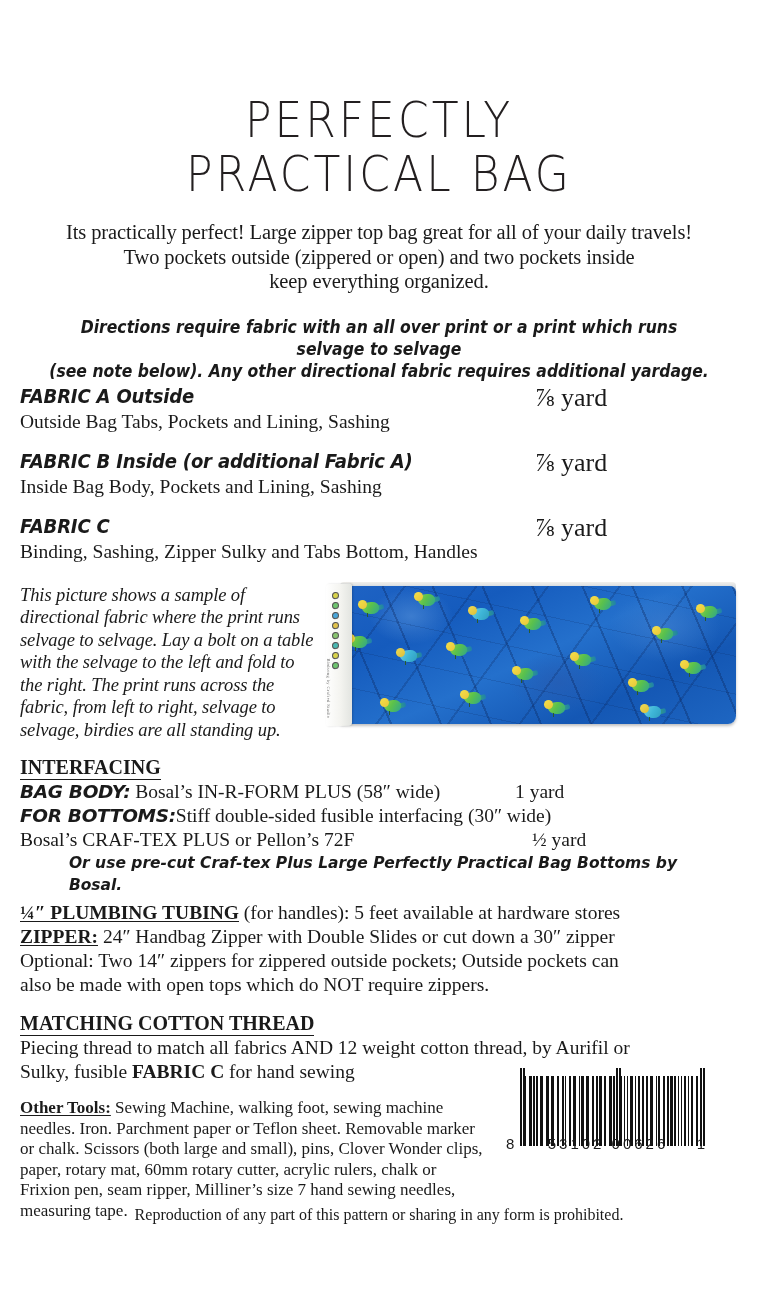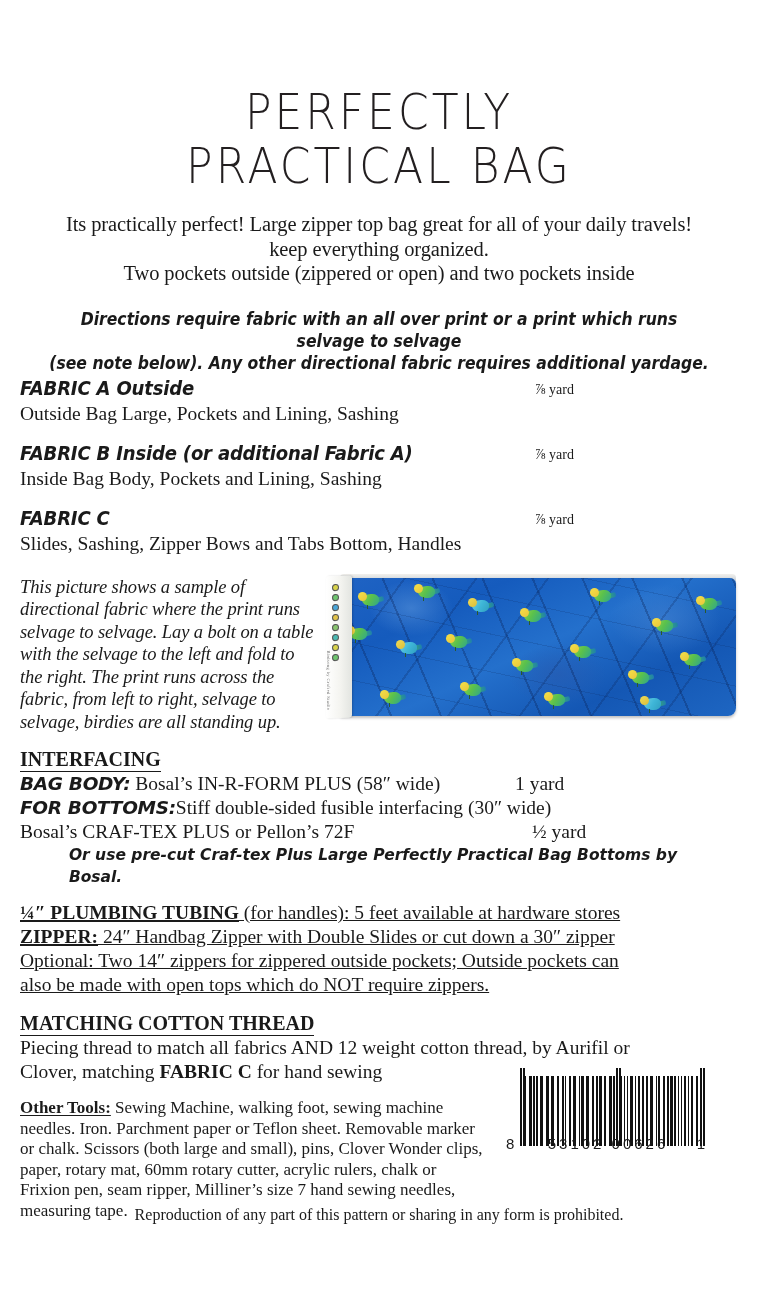--- a/index.html
+++ b/index.html
@@ -13,21 +13,21 @@
   body {
     font-family: "Liberation Serif", serif;
     color: #1a1a1a;
     position: relative;
     overflow: hidden;
   }
 
   .page {
     width: 758px;
     height: 1300px;
-    padding: 8px 20px;
+    padding: 16px 20px;
     position: relative;
   }
 
   
   .title-block {
     padding-top: 78px;
     text-align: center;
   }
   .title-line {
     font-family: "DejaVu Sans", sans-serif;
@@ -96,21 +96,21 @@
   }
   .fabric-desc {
     font-size: 19.5px;
     line-height: 24px;
     margin-top: 1px;
   }
   .yardage {
     position: absolute;
     left: 515px;
     top: 1px;
-    font-size: 14px;
+    font-size: 26px;
     line-height: 25px;
   }
   .gap { height: 13px; }
 
   
   .pic-block {
     margin-top: 16px;
     display: flex;
     align-items: flex-start;
   }
@@ -235,21 +235,21 @@
     font-size: 16.5px;
     line-height: 22px;
     padding-left: 52px;
     transform: scaleX(0.94);
     transform-origin: left;
   }
 
   .u { text-decoration: underline; text-underline-offset: 2px; }
   .b { font-weight: bold; }
 
-  .blk { margin-top: 13px; text-decoration: underline; }
+  .blk { margin-top: 5px; }
 
   .tools {
     margin-top: 14px;
     width: 470px;
     font-size: 17px;
     line-height: 20.5px;
   }
 
   
   .barcode-wrap {
@@ -290,49 +290,49 @@
 
 <div class="page">
 
   <div class="title-block">
     <div class="title-line l1">PERFECTLY</div>
     <div class="title-line l2">PRACTICAL BAG</div>
   </div>
 
   <div class="intro">
     <div>Its practically perfect! Large zipper top bag great for all of your daily travels!</div>
+    <div>Two pockets outside (zippered or open) and two pockets inside</div>
     <div>keep everything organized.</div>
-    <div>Two pockets outside (zippered or open) and two pockets inside</div>
   </div>
 
   <div class="note-italic">
     <div>Directions require fabric with an all over print or a print which runs selvage to selvage</div>
     <div>(see note below). Any other directional fabric requires additional yardage.</div>
   </div>
 
 
 
   <div class="fabric-row">
     <span class="fabric-name">FABRIC A Outside</span>
     <span class="yardage">⅞ yard</span>
-    <div class="fabric-desc">Outside Bag Large, Pockets and Lining, Sashing</div>
+    <div class="fabric-desc">Outside Bag Tabs, Pockets and Lining, Sashing</div>
   </div>
   <div class="gap"></div>
 
   <div class="fabric-row">
     <span class="fabric-name">FABRIC B Inside (or additional Fabric A)</span>
     <span class="yardage">⅞ yard</span>
     <div class="fabric-desc">Inside Bag Body, Pockets and Lining, Sashing</div>
   </div>
   <div class="gap"></div>
 
   <div class="fabric-row">
     <span class="fabric-name">FABRIC C</span>
     <span class="yardage">⅞ yard</span>
-    <div class="fabric-desc">Slides, Sashing, Zipper Bows and Tabs Bottom, Handles</div>
+    <div class="fabric-desc">Binding, Sashing, Zipper Sulky and Tabs Bottom, Handles</div>
   </div>
 
   <div class="pic-block">
     <div class="pic-text">This picture shows a sample of directional fabric where the print runs selvage to selvage.  Lay a bolt on a table with the selvage to the left and fold to the right. The print runs across the fabric, from left to right, selvage to selvage, birdies are all standing up.</div>
 
     <div class="bolt">
       <div class="bolt-top"></div>
       <div class="bolt-body">
         <div class="bird" style="left:18px;  top:14px;">
             <i class="tl"></i>
@@ -489,21 +489,21 @@
     </div>
     <div class="line">Optional: Two 14″ zippers for zippered outside pockets; Outside pockets can</div>
     <div class="line">also be made with open tops which do NOT require zippers.</div>
   </div>
 
   <div class="sec-head-wrap" style="margin-top:14px;">
     <span class="sec-head">MATCHING COTTON THREAD</span>
   </div>
   <div class="line">Piecing thread to match all fabrics AND 12 weight cotton thread, by Aurifil or</div>
   <div class="line">
-    <span>Clover, matching </span><span class="b">FABRIC C</span><span> for hand sewing</span>
+    <span>Sulky, fusible </span><span class="b">FABRIC C</span><span> for hand sewing</span>
   </div>
 
   <div class="tools">
     <span class="b u">Other Tools:</span><span> Sewing Machine, walking foot, sewing machine needles. Iron. Parchment paper or Teflon sheet. Removable marker or chalk. Scissors (both large and small), pins, Clover Wonder clips, paper, rotary mat, 60mm rotary cutter, acrylic rulers, chalk or Frixion pen, seam ripper, Milliner’s size 7 hand sewing needles, measuring tape.</span>
   </div>
 
   <div class="barcode-wrap">
     <div class="barcode-bars" id="bars">
         <span style="width: 2px; background: rgb(17, 17, 17); height: 100%;"></span>
         <span style="width: 1px; background: rgb(255, 255, 255); height: 100%;"></span>

